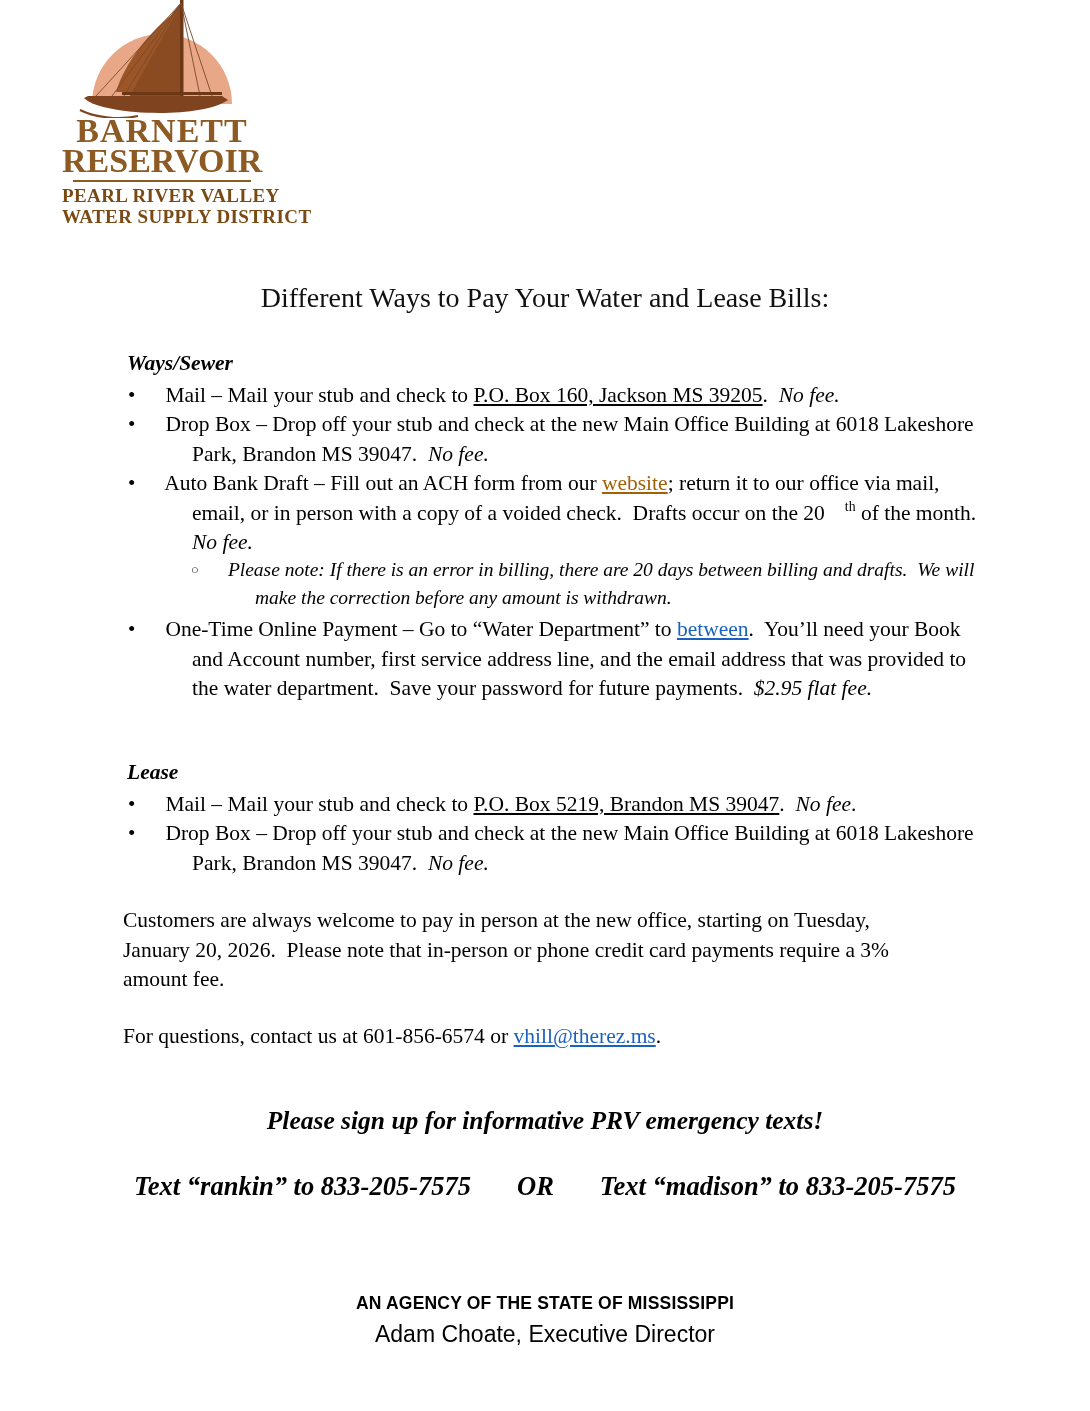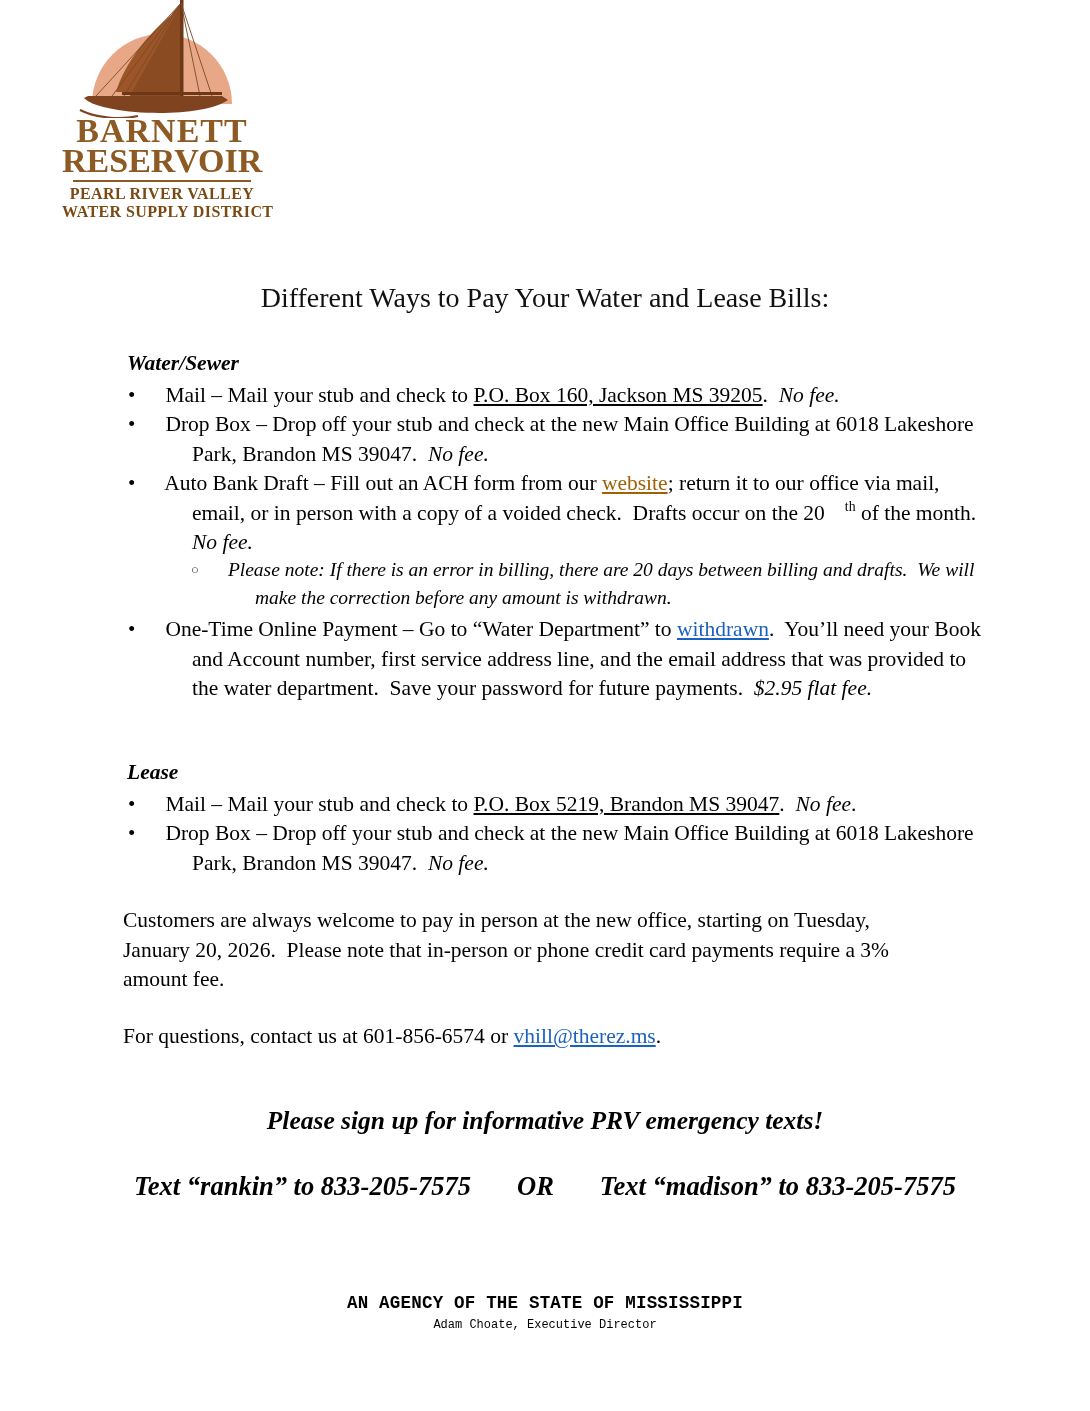--- a/index.html
+++ b/index.html
@@ -56,21 +56,21 @@
   }
   #wm-rule {
     width: 178px;
     height: 2px;
     background: #8C5A22;
     margin: 2px auto 3px auto;
   }
   .wm-sub {
     font-family: "Liberation Serif", "DejaVu Serif", serif;
     font-weight: bold;
-    font-size: 16px;
+    font-size: 19px;
     color: #7A4A14;
     letter-spacing: 0.4px;
     line-height: 1.12;
     white-space: nowrap;
   }
 
   
   #doc {
     position: absolute;
     left: 0;
@@ -184,34 +184,34 @@
   }
   .gap-or { display: inline-block; width: 46px; }
 
   
   #footer {
     position: absolute;
     left: 0;
     top: 1290px;
     width: 1090px;
     text-align: center;
-    font-family: Liberation Mono, monospace;
+    font-family: Liberation Sans, sans-serif;
   }
   #footer-agency {
     font-size: 17.5px;
     font-weight: bold;
     letter-spacing: 0.2px;
     line-height: 1.5;
   }
   #footer-address {
     font-size: 17.5px;
     line-height: 1.6;
   }
   #footer-director {
-    font-size: 12px;
+    font-size: 23px;
     line-height: 1.6;
   }
 
   
   b, .b { font-weight: normal; }
   .i { font-style: italic; margin-top: 40px; }
   .u { text-decoration: underline; }
   .link-blue {
     color: #1B62C0;
     text-decoration: underline;
@@ -258,40 +258,40 @@
     <div id="wm-rule"></div>
     <div class="wm-sub">PEARL RIVER VALLEY</div>
     <div class="wm-sub">WATER SUPPLY DISTRICT</div>
   </div>
 </div>
 
 <div id="doc">
 
   <div id="doc-title">Different Ways to Pay Your Water and Lease Bills:</div>
 
-  <div class="section-head" id="head-water">Water/Sewer</div>
+  <div class="section-head" id="head-water">Ways/Sewer</div>
 
   <div class="bullet-item" id="b-w-mail">
     <span class="b">Mail</span><span> – </span><span>Mail your stub and check to </span><span class="u">P.O. Box 160, Jackson MS 39205</span><span>.&nbsp; </span><span class="i">No fee.</span>
   </div>
 
   <div class="bullet-item" id="b-w-dropbox">
     <span class="b">Drop Box</span><span> – </span><span>Drop off your stub and check at the new Main Office Building at 6018 Lakeshore Park, Brandon MS 39047.&nbsp; </span><span class="i">No fee.</span>
   </div>
 
   <div class="bullet-item" id="b-w-ach">
     <span class="b">Auto Bank Draft</span><span> – </span><span>Fill out an ACH form from our </span><span class="link-visited">website</span><span>; return it to our office via mail, email, or in person with a copy of a voided check.&nbsp; Drafts occur on the 20</span><sup>th</sup><span> of the month.&nbsp; </span><span class="i">No fee.</span>
   </div>
 
   <div class="subbullet-item" id="sb-w-note">
     <span>Please note: If there is an error in billing, there are 20 days between billing and drafts.&nbsp; We will make the correction before any amount is withdrawn.</span>
   </div>
 
   <div class="bullet-item" id="b-w-onetime">
-    <span class="b">One-Time Online Payment</span><span> – </span><span>Go to “Water Department” to </span><span class="link-blue">withdrawn</span><span>.&nbsp; You’ll need your Book and Account number, first service address line, and the email address that was provided to the water department.&nbsp; Save your password for future payments.&nbsp; </span><span class="i">$2.95 flat fee.</span>
+    <span class="b">One-Time Online Payment</span><span> – </span><span>Go to “Water Department” to </span><span class="link-blue">between</span><span>.&nbsp; You’ll need your Book and Account number, first service address line, and the email address that was provided to the water department.&nbsp; Save your password for future payments.&nbsp; </span><span class="i">$2.95 flat fee.</span>
   </div>
 
   <div class="section-head" id="head-lease">Lease</div>
 
   <div class="bullet-item" id="b-l-mail">
     <span class="b">Mail</span><span> – </span><span>Mail your stub and check to </span><span class="u">P.O. Box 5219, Brandon MS 39047</span><span>.&nbsp; </span><span class="i">No fee</span><span>.</span>
   </div>
 
   <div class="bullet-item" id="b-l-dropbox">
     <span class="b">Drop Box</span><span> – </span><span>Drop off your stub and check at the new Main Office Building at 6018 Lakeshore Park, Brandon MS 39047.&nbsp; </span><span class="i">No fee.</span>

